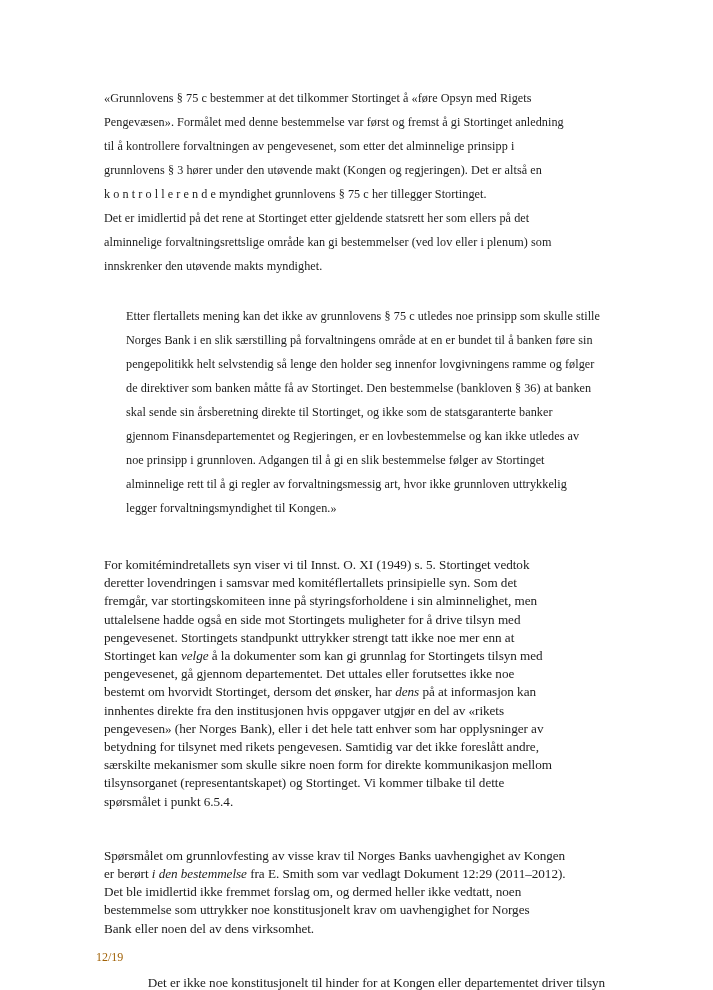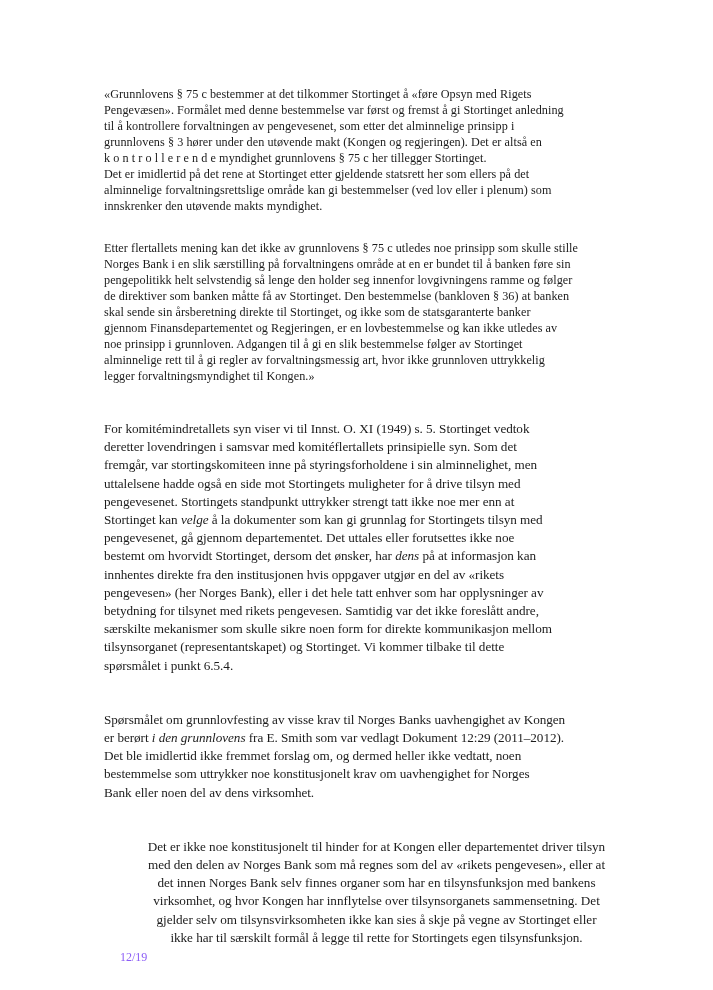--- a/index.html
+++ b/index.html
@@ -21,45 +21,45 @@
     top: 86px;
     width: 545px;
   }
   p.para {
     margin: 0;
     white-space: pre-line;
     text-align: left;
   }
   p.quote {
     font-size: 12.2px;
-    line-height: 16px;
+    line-height: 24px;
     letter-spacing: 0.05px;
   }
   p.main {
     font-size: 13.2px;
     line-height: 18.2px;
     letter-spacing: -0.05px;
     margin-top: 36px;
   }
   p[data-name="quoted-paragraph-1"] { margin-bottom: 26px; }
-  p[data-name="quoted-paragraph-2"] { margin-bottom: 26px; }
+  p[data-name="quoted-paragraph-2"] { margin-bottom: 26px; margin-left: 22px; }
   p[data-name="body-paragraph-1"]   { margin-bottom: 24px; }
   p[data-name="body-paragraph-2"]   { margin-bottom: 20px; }
   p[data-name="body-paragraph-3"]   { margin-bottom: 0; text-align: center; }
   p.para em {
     font-style: italic;
     font-family: Liberation Serif, serif;
   }
   .page-footer {
     position: absolute;
-    left: 120px;
+    left: 96px;
     top: 950px;
     font-size: 12px;
     line-height: 14px;
-    color: #8b5cf6;
+    color: #a16207;
   }
 </style>
 </head>
 <body data-name="document-page" style="background: rgb(255, 255, 255); color: rgb(27, 27, 27);">
 
 <div class="doc-body" data-name="document-body">
     <p class="para quote" data-name="quoted-paragraph-1">«Grunnlovens § 75 c bestemmer at det tilkommer Stortinget å «føre Opsyn med Rigets
 Pengevæsen». Formålet med denne bestemmelse var først og fremst å gi Stortinget anledning
 til å kontrollere forvaltningen av pengevesenet, som etter det alminnelige prinsipp i
 grunnlovens § 3 hører under den utøvende makt (Kongen og regjeringen). Det er altså en
@@ -84,21 +84,21 @@
 Stortinget kan <em>velge</em> å la dokumenter som kan gi grunnlag for Stortingets tilsyn med
 pengevesenet, gå gjennom departementet. Det uttales eller forutsettes ikke noe
 bestemt om hvorvidt Stortinget, dersom det ønsker, har <em>dens</em> på at informasjon kan
 innhentes direkte fra den institusjonen hvis oppgaver utgjør en del av «rikets
 pengevesen» (her Norges Bank), eller i det hele tatt enhver som har opplysninger av
 betydning for tilsynet med rikets pengevesen. Samtidig var det ikke foreslått andre,
 særskilte mekanismer som skulle sikre noen form for direkte kommunikasjon mellom
 tilsynsorganet (representantskapet) og Stortinget. Vi kommer tilbake til dette
 spørsmålet i punkt 6.5.4.</p>
     <p class="para main" data-name="body-paragraph-2">Spørsmålet om grunnlovfesting av visse krav til Norges Banks uavhengighet av Kongen
-er berørt <em>i den grunnlovens</em> fra E. Smith som var vedlagt Dokument 12:29 (2011–2012).
+er berørt <em>i den bestemmelse</em> fra E. Smith som var vedlagt Dokument 12:29 (2011–2012).
 Det ble imidlertid ikke fremmet forslag om, og dermed heller ikke vedtatt, noen
 bestemmelse som uttrykker noe konstitusjonelt krav om uavhengighet for Norges
 Bank eller noen del av dens virksomhet.</p>
     <p class="para main" data-name="body-paragraph-3">Det er ikke noe konstitusjonelt til hinder for at Kongen eller departementet driver tilsyn
 med den delen av Norges Bank som må regnes som del av «rikets pengevesen», eller at
 det innen Norges Bank selv finnes organer som har en tilsynsfunksjon med bankens
 virksomhet, og hvor Kongen har innflytelse over tilsynsorganets sammensetning. Det
 gjelder selv om tilsynsvirksomheten ikke kan sies å skje på vegne av Stortinget eller
 ikke har til særskilt formål å legge til rette for Stortingets egen tilsynsfunksjon.</p>
   </div>

